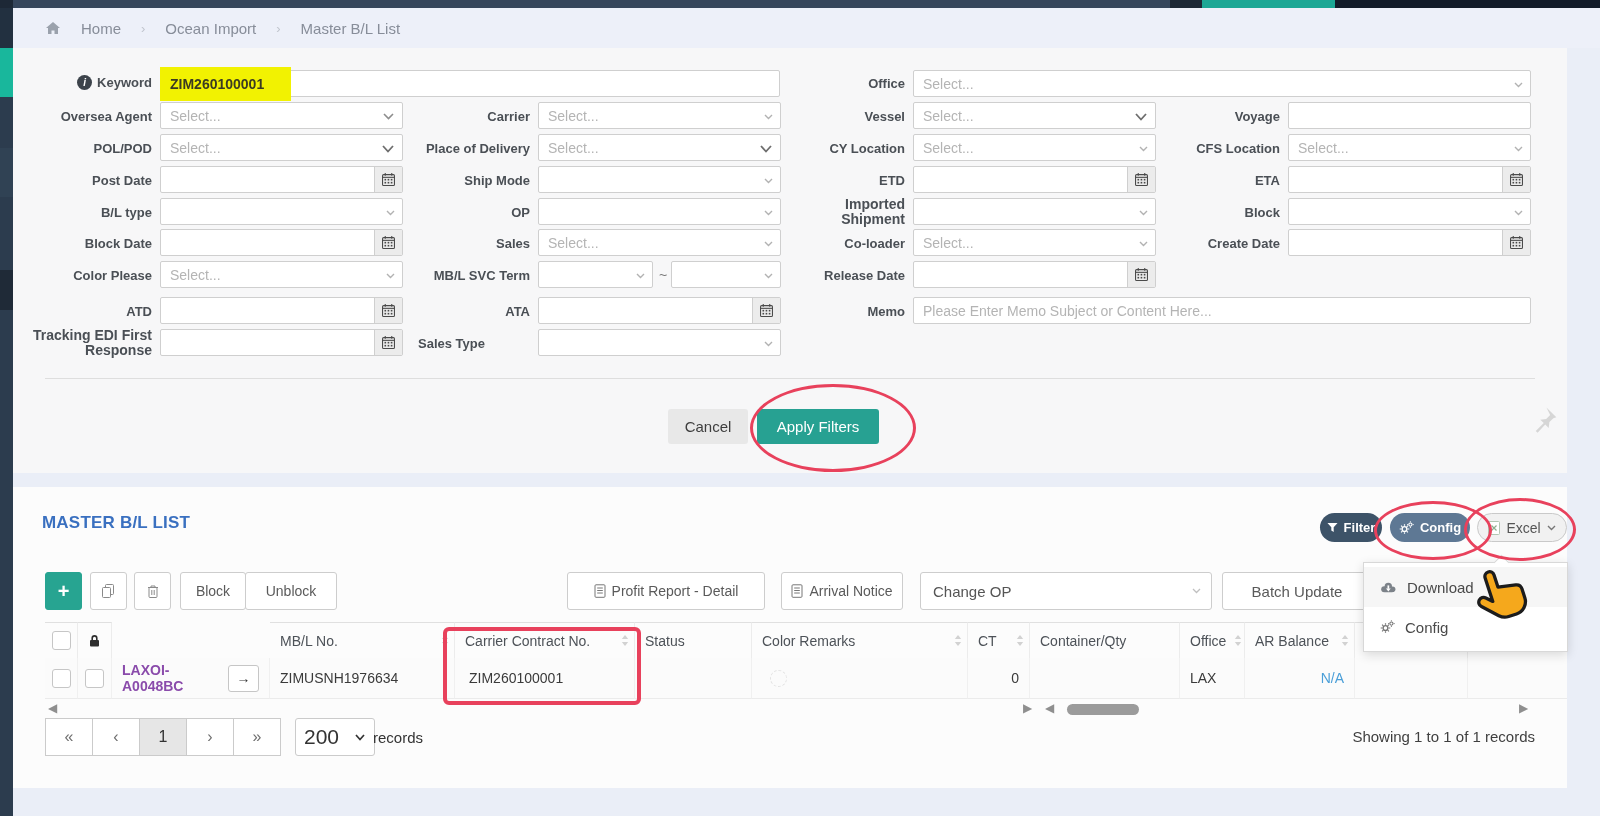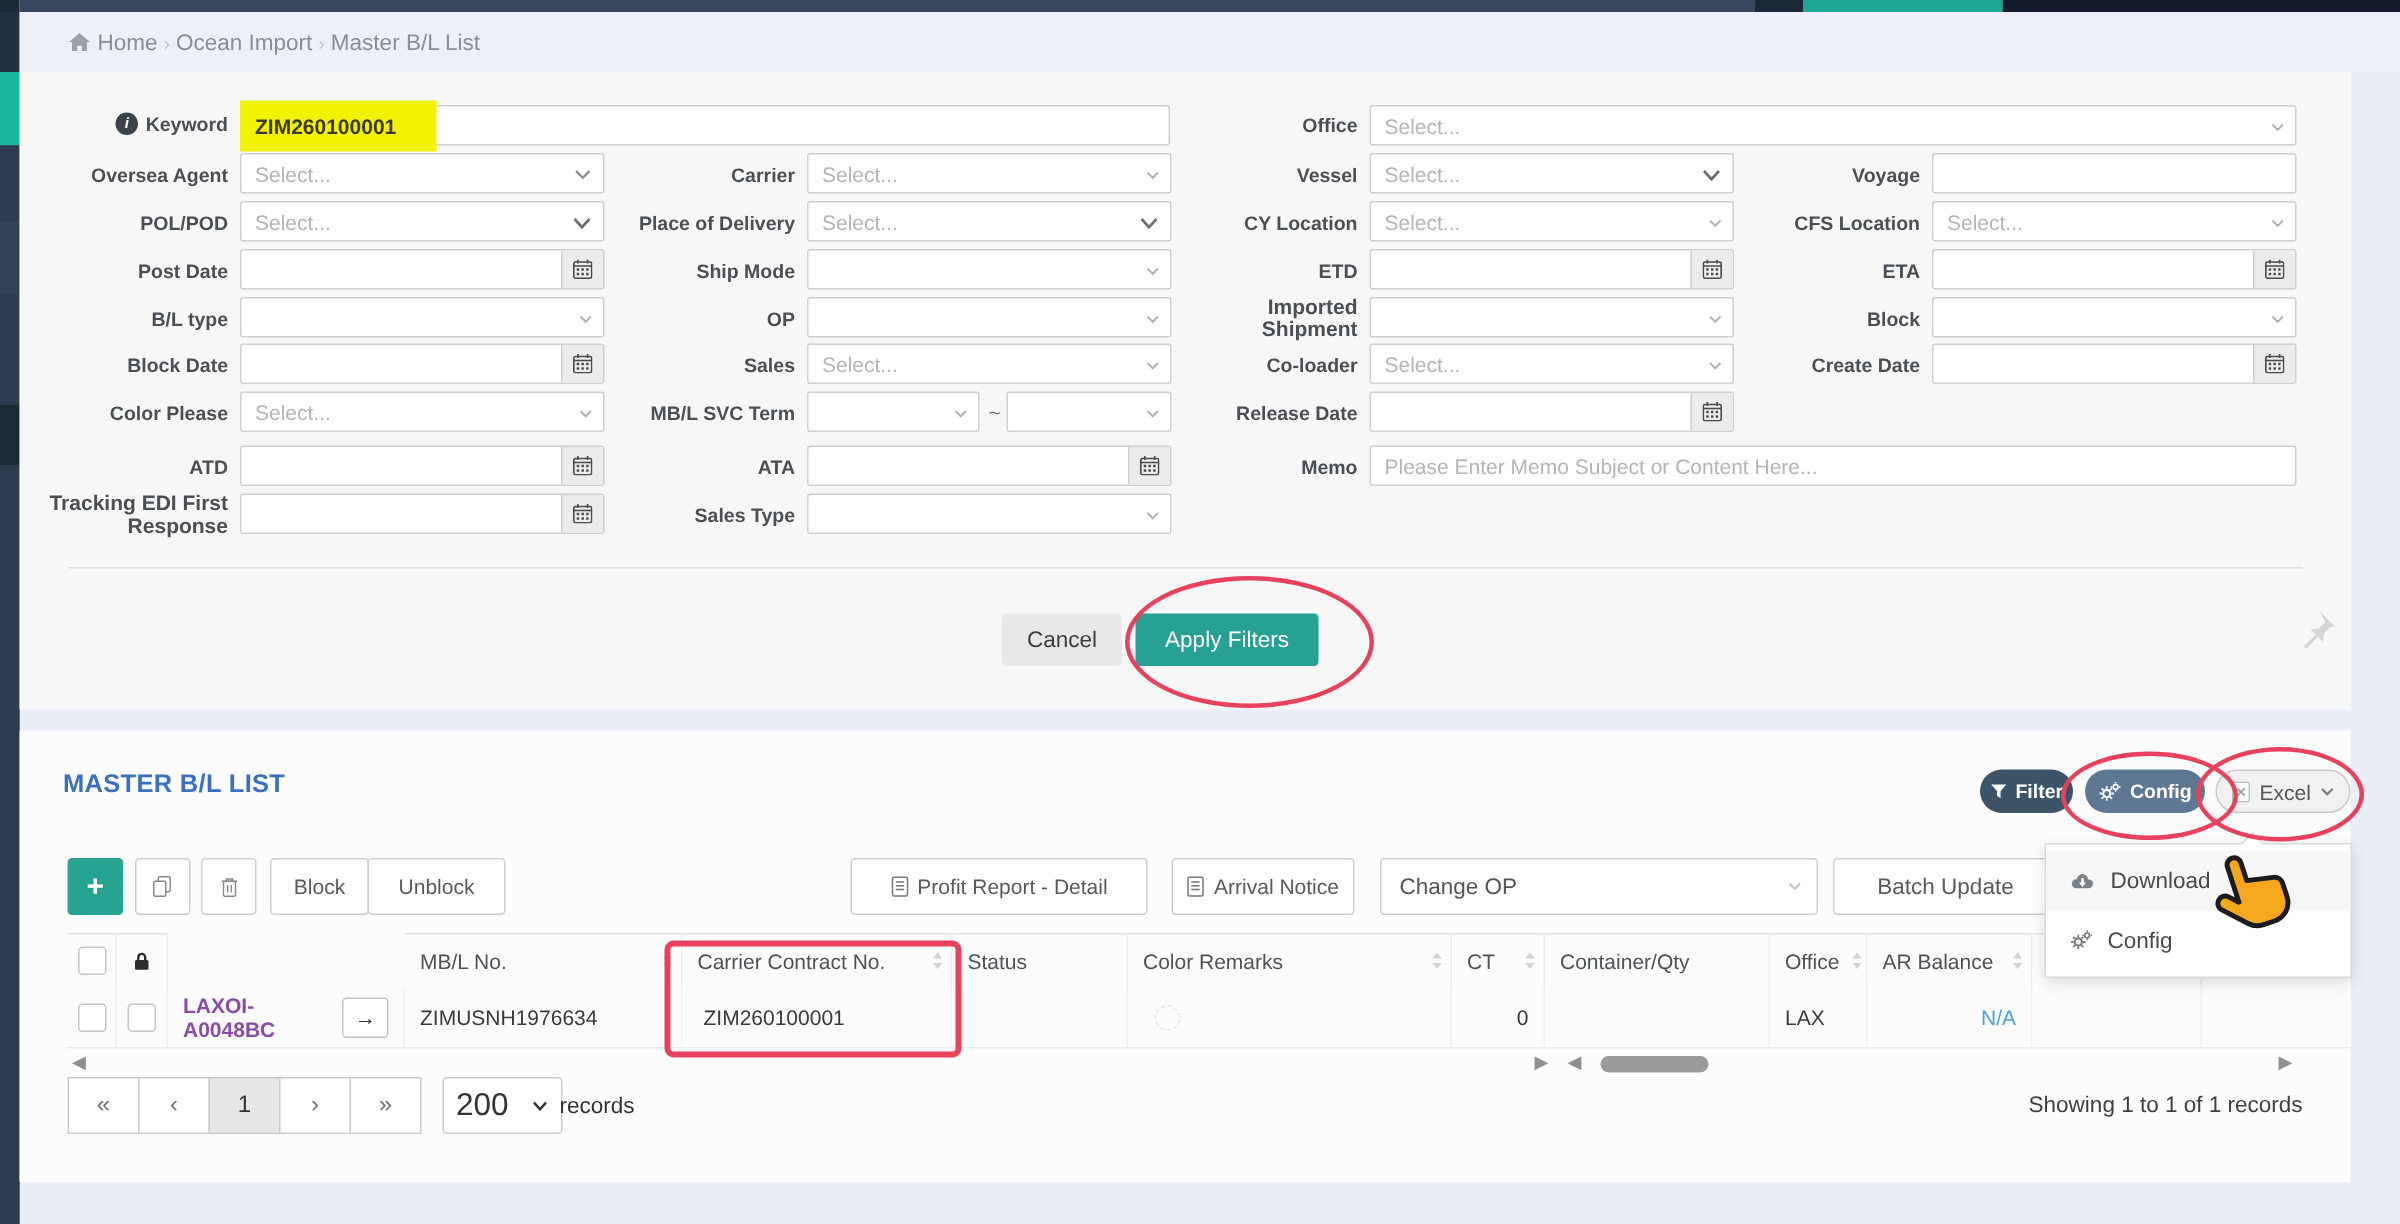--- a/index.html
+++ b/index.html
@@ -5,21 +5,21 @@
   html,body{margin:0;padding:0;}
   body{width:1600px;height:816px;overflow:hidden;background:#eaeef7;
        font-family:"Liberation Sans","DejaVu Sans",sans-serif;position:relative;}
   
   .topbar{position:absolute;left:0;top:0;width:1600px;height:8px;}
   .topbar div{position:absolute;top:0;height:8px;}
   .side{position:absolute;left:0;top:8px;width:13px;height:808px;background:#2c3c4e;}
   .side div{position:absolute;left:0;width:13px;}
   .crumbbar{position:absolute;left:13px;top:8px;width:1587px;height:40px;background:#edf0f9;
             display:flex;align-items:center;padding-left:32px;box-sizing:border-box;
-            font-size:15px;color:#878d99;gap:4px;}
+            font-size:15px;color:#878d99;gap:20px;}
   .crumbsep{color:#c0c4cd;font-size:13px;}
   
   .fpanel{position:absolute;left:13px;top:48px;width:1554px;height:425px;background:#f7f7f8;}
   .lbl{position:absolute;font-size:13px;font-weight:bold;color:#4a4f55;line-height:15px;
        display:flex;justify-content:flex-end;align-items:center;gap:5px;text-align:right;}
   .lbl2{position:absolute;font-size:14px;font-weight:bold;color:#4a4f55;line-height:15px;text-align:right;}
   .ctl{position:absolute;height:27px;background:#fff;border:1px solid #cfcfcf;border-radius:2px;box-sizing:border-box;}
   .ctl .ph{position:absolute;left:9px;top:5px;font-size:14px;color:#b4b4b4;white-space:nowrap;}
   .chev{position:absolute;right:8px;top:10px;line-height:0;}
   .chev.sm{right:7px;top:11px;}
@@ -148,21 +148,21 @@
     </div>
   <div class="lbl" style="left:360px;top:188px;width:157px;">
       <span>Sales</span>
     </div>
   <div class="lbl" style="left:360px;top:220px;width:157px;">
       <span>MB/L SVC Term</span>
     </div>
   <div class="lbl" style="left:360px;top:256px;width:157px;">
       <span>ATA</span>
     </div>
-  <div class="lbl" style="left:360px;top:288px;width:157px;">
+  <div class="lbl" style="left:360px;top:288px;width:157px;justify-content:center;">
       <span>Sales Type</span>
     </div>
 
   <div class="lbl" style="left:735px;top:28px;width:157px;">
       <span>Office</span>
     </div>
   <div class="lbl" style="left:735px;top:61px;width:157px;">
       <span>Vessel</span>
     </div>
   <div class="lbl" style="left:735px;top:93px;width:157px;">

